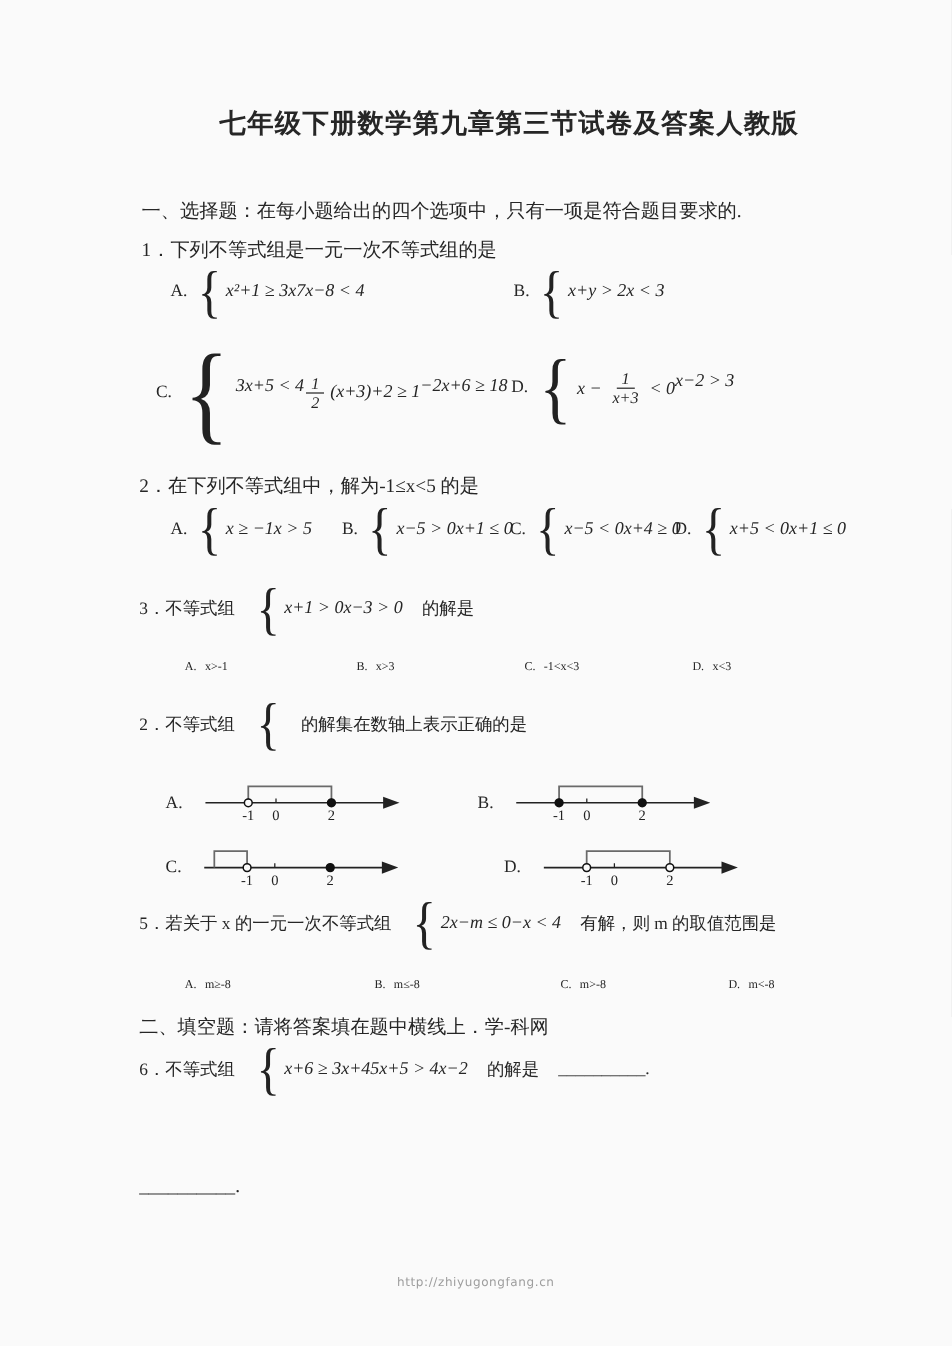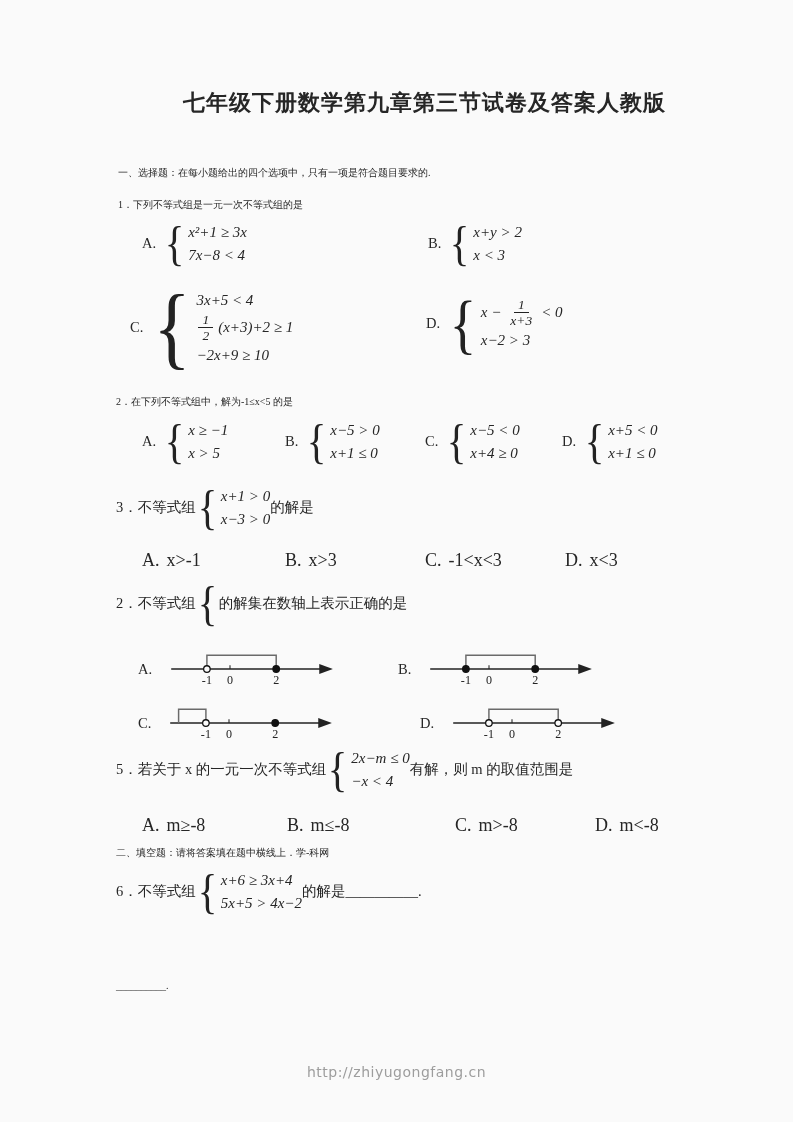--- a/index.html
+++ b/index.html
@@ -7,51 +7,51 @@
     position:relative;width:793px;height:1122px;margin:0 auto;
     background:#fafafa;color:#262626;
     font-family:"Liberation Serif","DejaVu Serif",serif;
     overflow:hidden;
   }
   .abs{position:absolute;}
   .title{
     top:88px;left:0;width:100%;text-align:center;
     font-size:22px;font-weight:700;letter-spacing:1px;padding-left:28px;
   }
-  .section-header,.stem{font-size:10px;white-space:nowrap;}
-  .stem-flex{display:flex;align-items:center;gap:0;font-size:14.5px;white-space:nowrap;}
+  .section-header,.stem{font-size:16px;white-space:nowrap;}
+  .stem-flex{display:flex;align-items:center;gap:16px;font-size:14.5px;white-space:nowrap;}
   .opt{display:flex;align-items:center;}
   .opt-label{font-size:14.5px;margin-right:7px;}
-  .opt-text{font-size:18px;white-space:nowrap;}
+  .opt-text{font-size:10px;white-space:nowrap;margin-left:12px;}
   .opt-text .lbl{margin-right:7px;}
   
   .sys{display:inline-flex;align-items:center;}
   .brace{
     font-family:"Liberation Serif","DejaVu Serif",serif;
     line-height:0.9;font-weight:400;color:#222;
     transform:scaleX(.85);transform-origin:center;
   }
   .sys.h2 .brace{font-size:48px;}
   .sys.h2f .brace{font-size:66px;}
   .sys.h3 .brace{font-size:92px;}
-  .sys .lines{display:flex;flex-direction:column;justify-content:flex-start;row-gap:2px;padding-left:2px;}
+  .sys .lines{display:flex;flex-direction:row;justify-content:flex-start;row-gap:2px;padding-left:2px;}
   .ml{
     font-style:italic;font-size:15px;line-height:1.35;white-space:nowrap;
   }
   .fl{display:flex;align-items:center;gap:3px;}
   .frac{display:inline-flex;flex-direction:column;align-items:center;font-size:13.5px;line-height:1.12;margin:0 2px;}
   .frac .fnum{padding:0 4px;border-bottom:1.3px solid #222;}
   .frac .fden{padding:0 4px;}
   
   .nl-opt{display:flex;align-items:center;gap:8px;}
   .nl-opt svg{display:block;}
   .footer{
     top:1064px;left:0;width:100%;text-align:center;
     font-family:"DejaVu Sans","Liberation Sans",sans-serif;
-    font-size:14px;color:#9d9d9d;letter-spacing:.5px;
+    font-size:10px;color:#9d9d9d;letter-spacing:.5px;
   }
 </style>
 </head>
 <body>
 
 <div class="page">
 
   <div class="abs title">七年级下册数学第九章第三节试卷及答案人教版</div>
 
   <div class="abs section-header" style="left:118px;top:166px">一、选择题：在每小题给出的四个选项中，只有一项是符合题目要求的.</div>
@@ -86,21 +86,21 @@
       <span class="brace">{</span>
       <span class="lines">
         <span class="ml">3x+5 &lt; 4</span>
         <span class="ml fl">
           <span class="frac">
             <span class="fnum">1</span>
             <span class="fden">2</span>
           </span>
           <span>(x+3)+2 ≥ 1</span>
         </span>
-        <span class="ml">−2x+9 ≥ 10</span>
+        <span class="ml">−2x+6 ≥ 18</span>
       </span>
     </span>
   </div>
 
   <div class="abs opt" style="left:426px;top:294px">
     <span class="opt-label">D.</span>
     <span class="sys h2f">
       <span class="brace">{</span>
       <span class="lines">
         <span class="ml fl">
@@ -265,21 +265,21 @@
         <span class="ml">2x−m ≤ 0</span>
         <span class="ml">−x &lt; 4</span>
       </span>
     </span>
     <span>有解，则 m 的取值范围是</span>
   </div>
 
   <div class="abs opt-text" style="left:142px;top:815px">
     <span class="lbl">A.</span><span>m≥-8</span>
   </div>
-  <div class="abs opt-text" style="left:287px;top:815px">
+  <div class="abs opt-text" style="left:300px;top:815px">
     <span class="lbl">B.</span><span>m≤-8</span>
   </div>
   <div class="abs opt-text" style="left:455px;top:815px">
     <span class="lbl">C.</span><span>m&gt;-8</span>
   </div>
   <div class="abs opt-text" style="left:595px;top:815px">
     <span class="lbl">D.</span><span>m&lt;-8</span>
   </div>
 
   <div class="abs section-header" style="left:116px;top:846px">二、填空题：请将答案填在题中横线上．学-科网</div>

